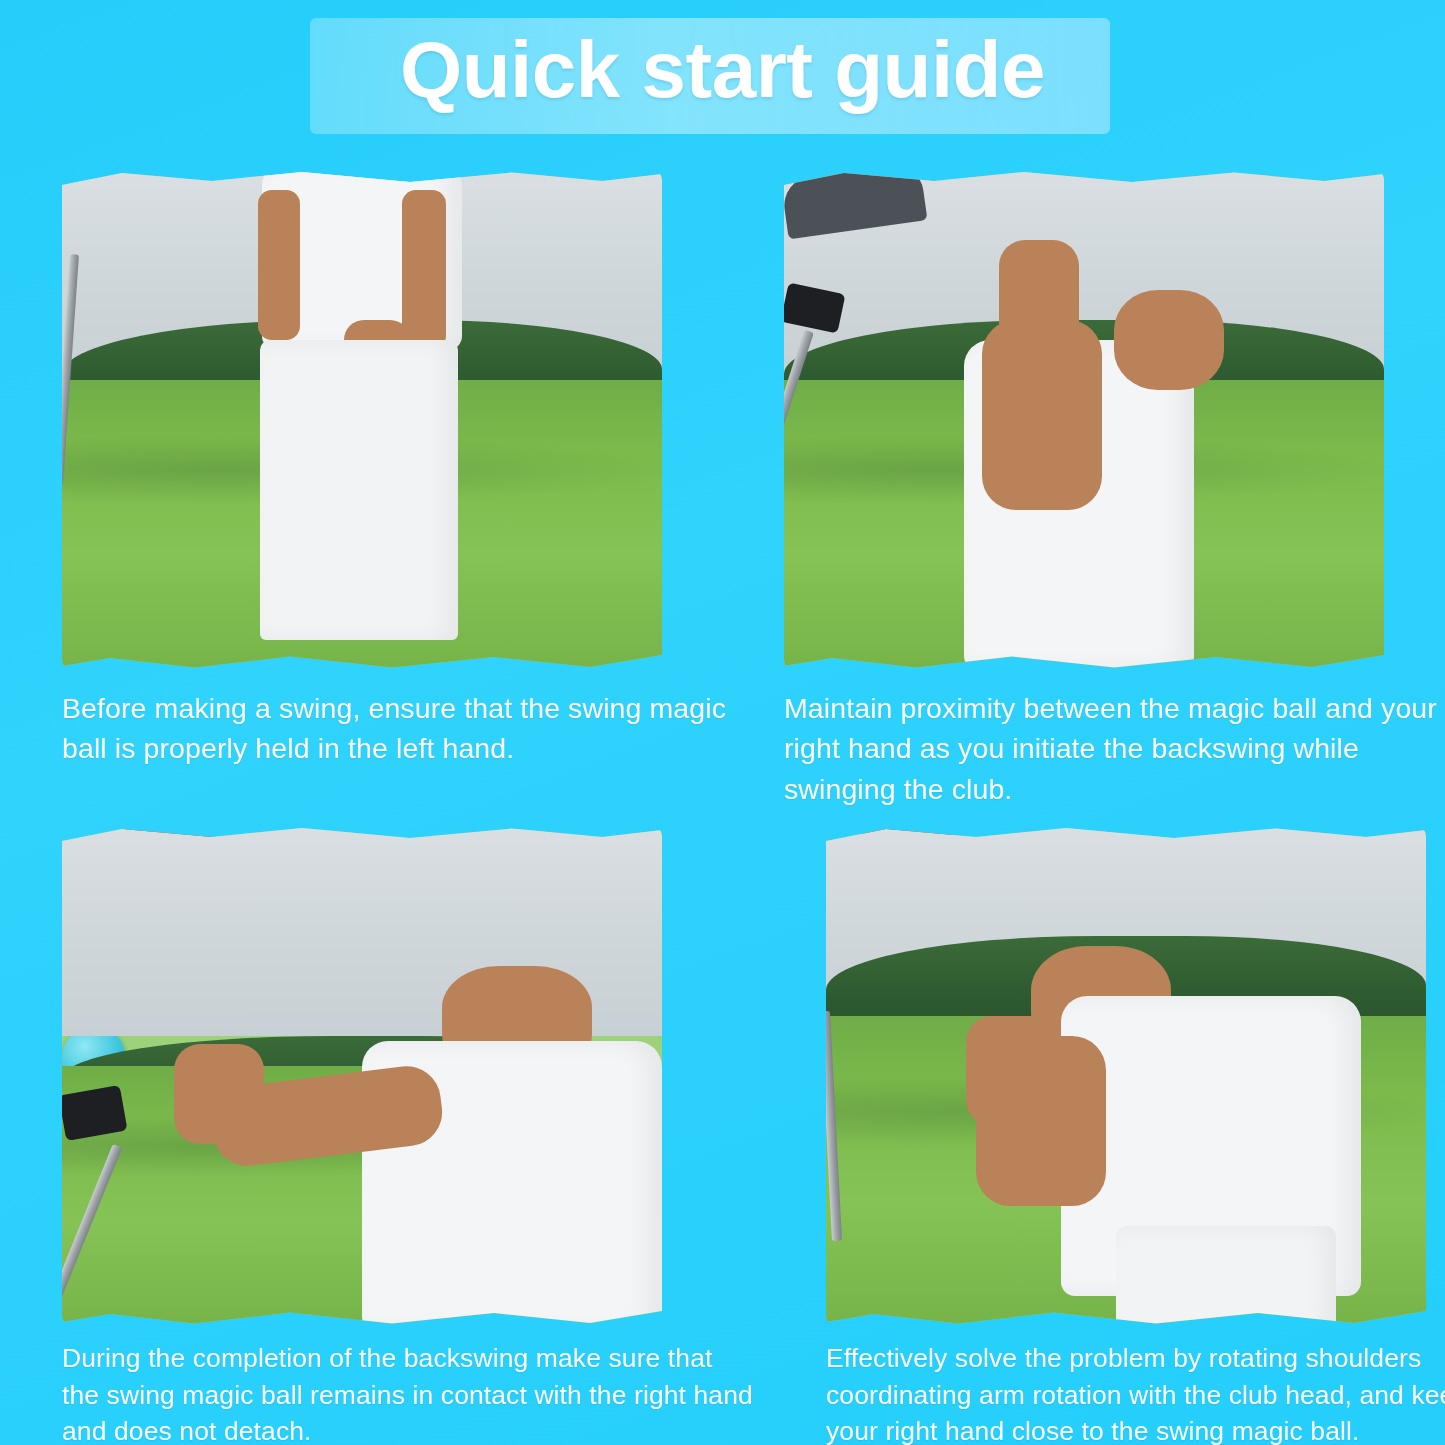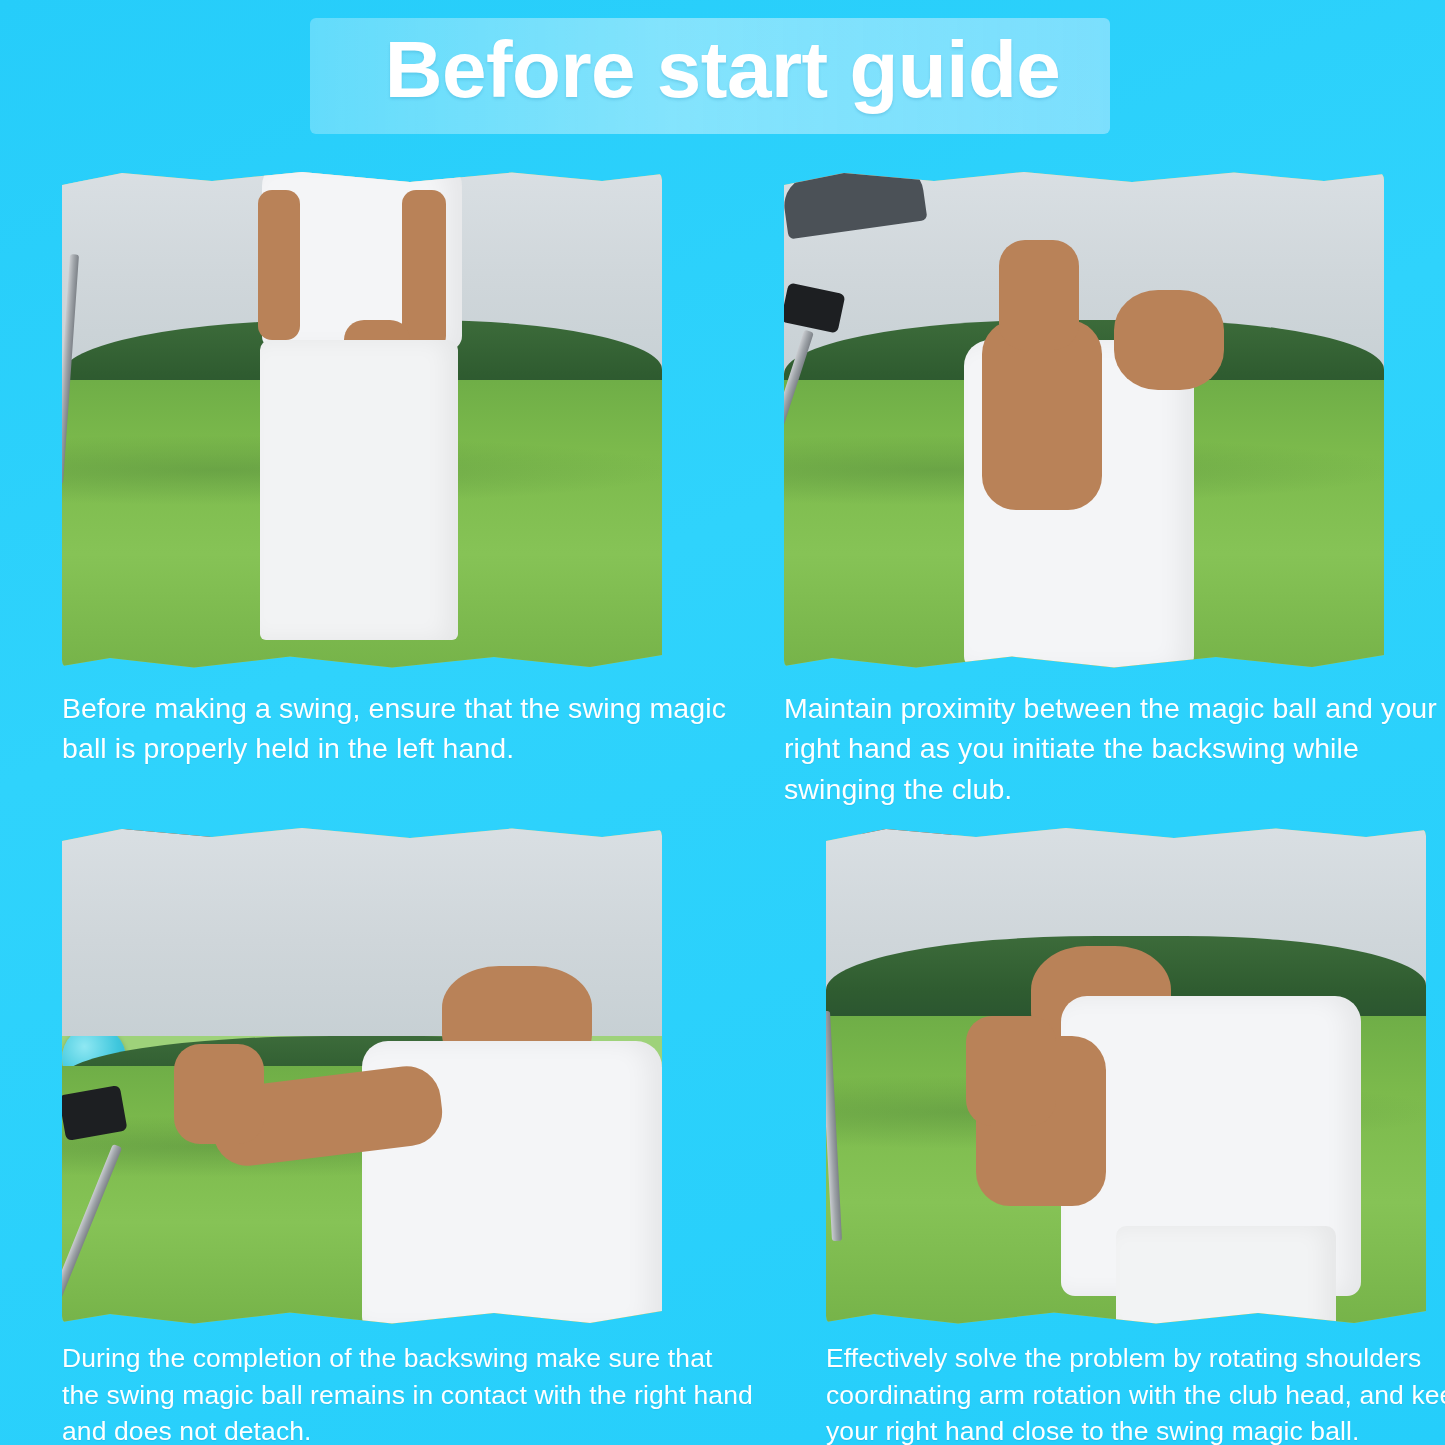--- a/index.html
+++ b/index.html
@@ -166,21 +166,21 @@
   }
   .cell.c2 .caption, .cell.c3 .caption { margin-top: 14px; }
 </style>
 </head>
 <body>
 
 <div class="page">
 
   <div class="title-wrap">
     <div class="title-bg"></div>
-    <div class="title">Before start guide</div>
+    <div class="title">Quick start guide</div>
   </div>
 
   <div class="grid">
 
     <div class="cell c0">
       <div class="photo">
         <div class="sky"></div>
         <div class="treeline"></div>
         <div class="water"></div>
         <div class="grass"></div>

